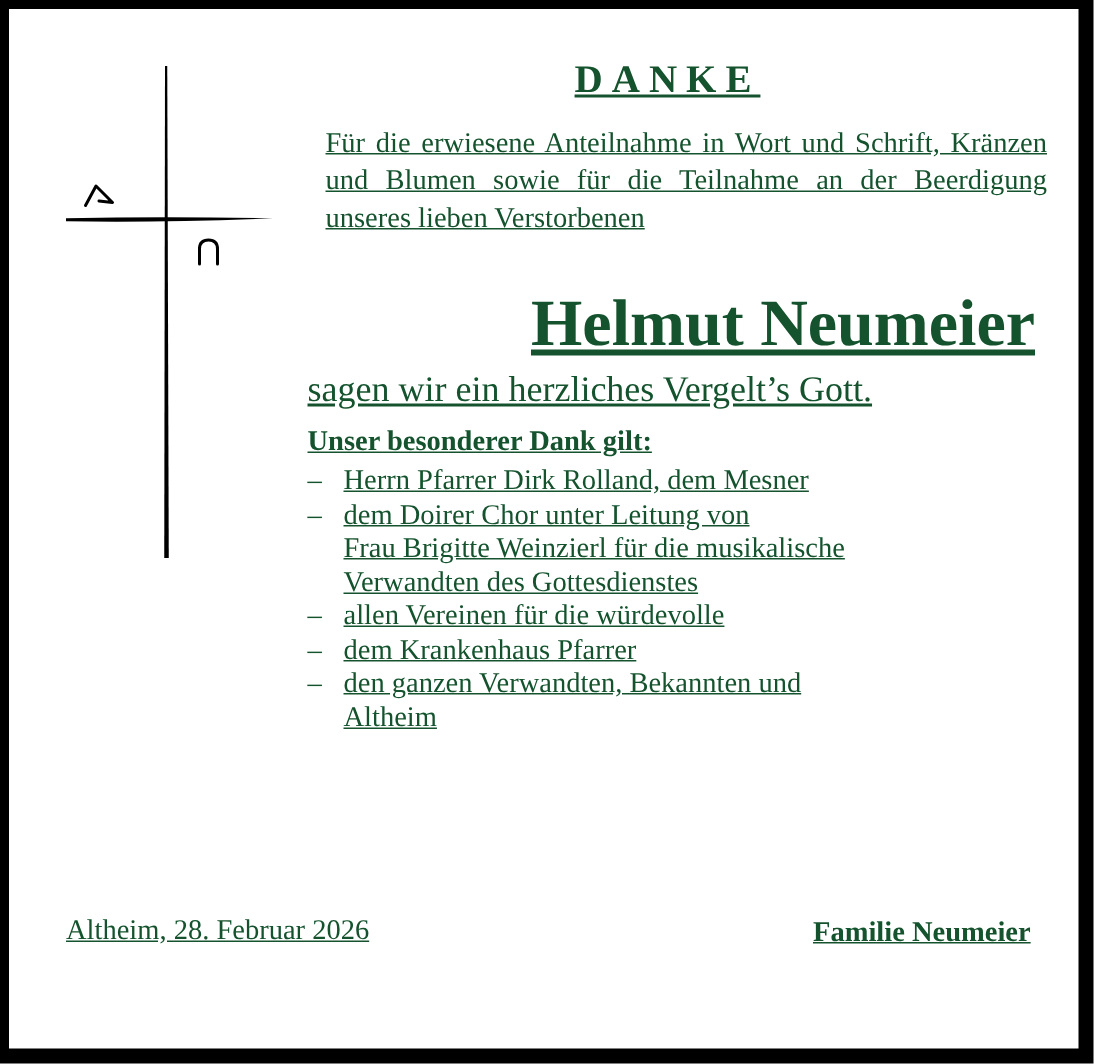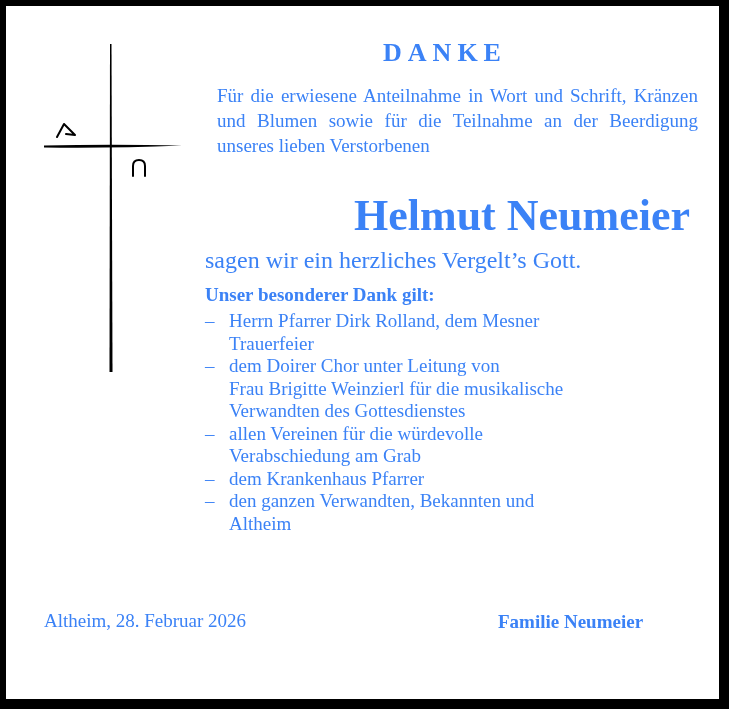--- a/index.html
+++ b/index.html
@@ -4,21 +4,21 @@
 <style>
   html, body { margin: 0; padding: 0; background: #ffffff; }
   body { width: 729px; height: 709px; position: relative; overflow: hidden; }
   .frame {
     position: absolute; left: 0; top: 0; width: 729px; height: 709px;
     box-sizing: border-box;
     border-top: 6px solid #000; border-left: 6px solid #000;
     border-right: 10px solid #000; border-bottom: 10px solid #000;
     background: #fff;
   }
-  .serif { font-family: "DejaVu Serif", "Liberation Serif", serif; color: #3b82f6; }
+  .serif { font-family: "DejaVu Serif", "Liberation Serif", serif; color: #14532d; text-decoration: underline; }
   .cross { position: absolute; left: 0; top: 0; }
   .title {
     position: absolute; left: 200px; width: 490px; top: 38px;
     text-align: center; font-weight: bold; font-size: 26px; letter-spacing: 6px;
     font-family: "Liberation Serif", serif;
   }
   .intro {
     position: absolute; left: 217px; width: 481px; top: 83px;
     font-size: 19px; line-height: 25px; text-align: justify;
     font-family: "Liberation Serif", serif;
@@ -46,21 +46,21 @@
   .list li .dash { position: absolute; left: 0; top: 0; }
   .list li .line { display: block; }
   .place {
     position: absolute; left: 44px; top: 610px; font-size: 19px;
     font-family: "Liberation Serif", serif;
   }
   .mourn {
     position: absolute; left: 498px; top: 610px; font-size: 19px; line-height: 24px;
     font-family: "Liberation Serif", serif;
   }
-  .mourn .fam { font-weight: bold; }
+  .mourn .fam { font-weight: bold; margin-left: 44px; }
 </style>
 </head>
 <body>
 
 <div class="frame"></div>
 
 <svg class="cross" width="200" height="380">
 
   <path d="M110 44 L111.5 44 L112.5 372 L109.5 372 Z" fill="#000"></path>
 
@@ -82,32 +82,30 @@
 <div class="name serif">Helmut Neumeier</div>
 
 <div class="sagen serif">sagen wir ein herzliches Vergelt’s Gott.</div>
 
 <div class="dank-heading serif">Unser besonderer Dank gilt:</div>
 
 <ul class="list serif">
   <li>
     <span class="dash">–</span>
     <span class="line">Herrn Pfarrer Dirk Rolland, dem Mesner</span>
-    <span class="line">Trauerfeier</span>
   </li>
   <li>
     <span class="dash">–</span>
     <span class="line">dem Doirer Chor unter Leitung von</span>
     <span class="line">Frau Brigitte Weinzierl für die musikalische</span>
     <span class="line">Verwandten des Gottesdienstes</span>
   </li>
   <li>
     <span class="dash">–</span>
     <span class="line">allen Vereinen für die würdevolle</span>
-    <span class="line">Verabschiedung am Grab</span>
   </li>
   <li>
     <span class="dash">–</span>
     <span class="line">dem Krankenhaus Pfarrer</span>
   </li>
   <li>
     <span class="dash">–</span>
     <span class="line">den ganzen Verwandten, Bekannten und</span>
     <span class="line">Altheim</span>
   </li>

